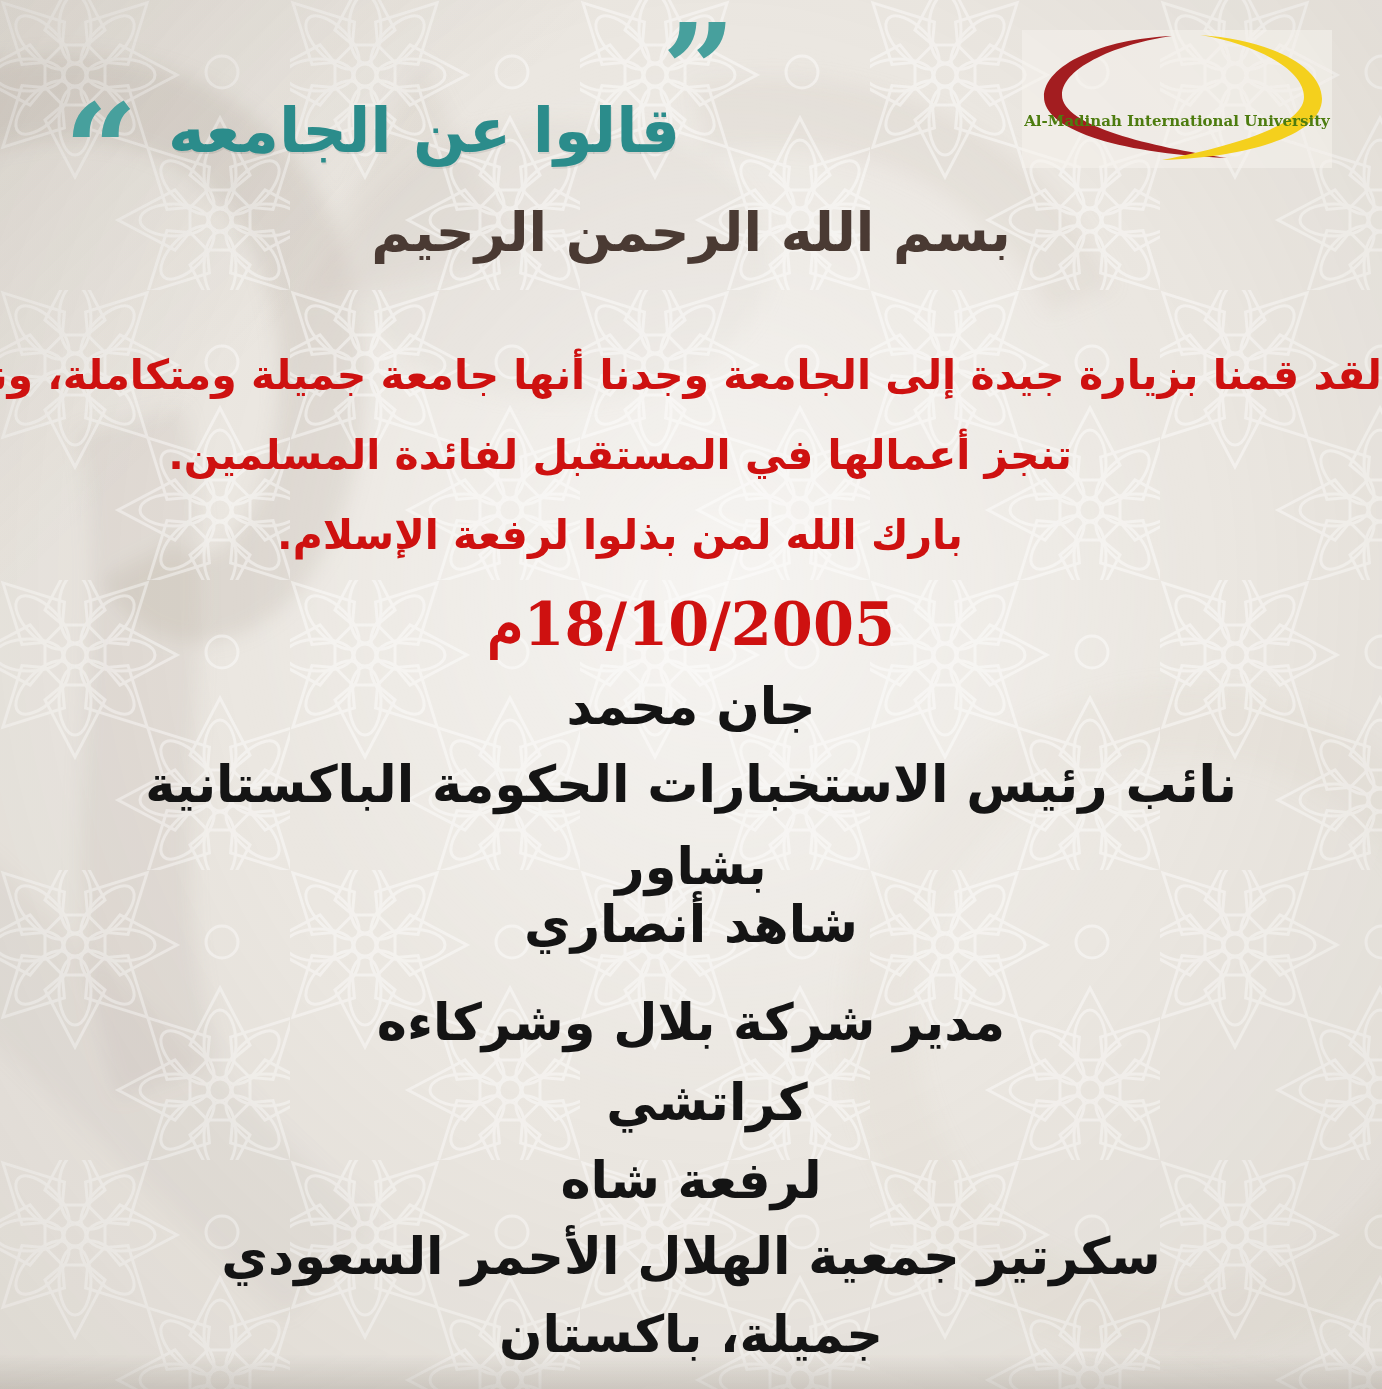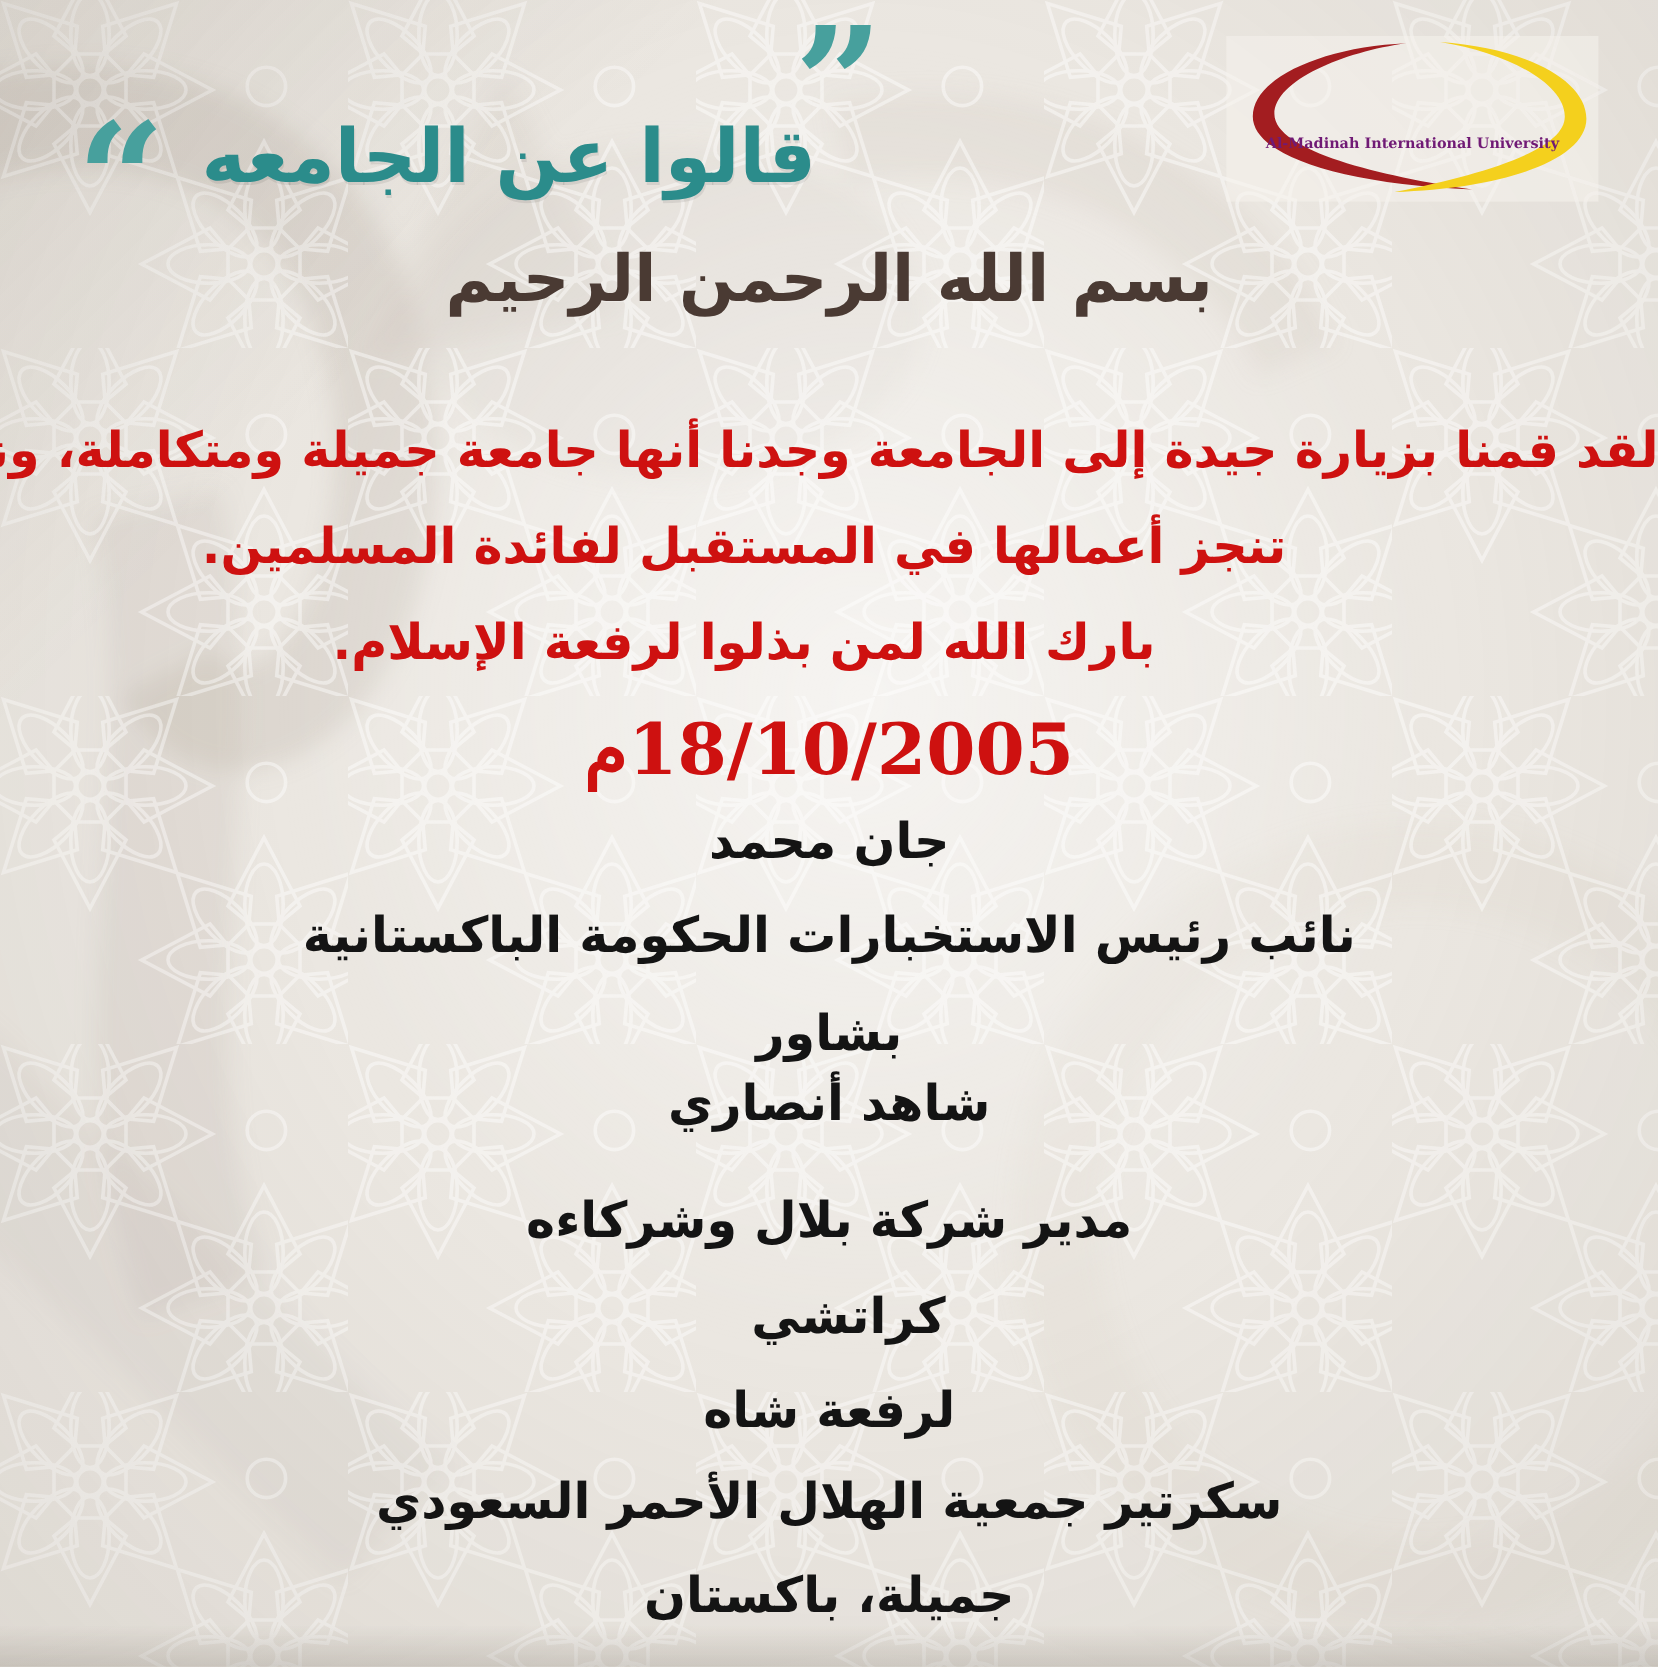--- a/index.html
+++ b/index.html
@@ -47,42 +47,42 @@
   .logo svg{position:absolute;inset:0;}
   .logo-ar{
     position:absolute; top:36px; left:0; width:100%;
     text-align:center; direction:rtl;
     font-size:25px; font-weight:bold; color:#8a1a1a;
   }
   .logo-en{
     position:absolute; top:82px; left:0; width:100%;
     text-align:center;
     font-family:"DejaVu Serif",serif;
-    font-size:12px; font-weight:bold; color:#701a75;
+    font-size:15px; font-weight:bold; color:#4d7c0f;
   }
 
   
   .line{
     position:absolute; left:0; width:100%;
     text-align:center; direction:rtl; white-space:nowrap;
     line-height:1.15;
   }
   .bismillah{
     top:202px; font-size:54px; font-weight:bold; color:#4a3a33;
     letter-spacing:2px;
   }
   .red{ color:#ce1110; font-weight:bold; font-size:41px; }
   .red1{ top:352px; }
   .red2{ top:432px; width:1240px; }
   .red3{ top:512px; width:1240px; }
   .date{
     top:591px; color:#ce1110; font-weight:bold; font-size:59px;
     font-family:"DejaVu Serif",serif;
   }
-  .sig{ color:#141414; font-weight:700; font-size:41px; }
+  .sig{ color:#141414; font-weight:700; font-size:51px; }
   .s0{ top:678px; } .s1{ top:756px; } .s2{ top:838px; }
   .s3{ top:896px; } .s4{ top:994px; } .s5{ top:1074px;margin-left:16px; }
   .s6{ top:1152px; } .s7{ top:1228px; } .s8{ top:1306px; }
 </style>
 </head>
 <body>
 
 <div class="canvas">
 
   <svg class="bg-svg" width="1382" height="1389" viewBox="0 0 1382 1389" aria-hidden="true">

